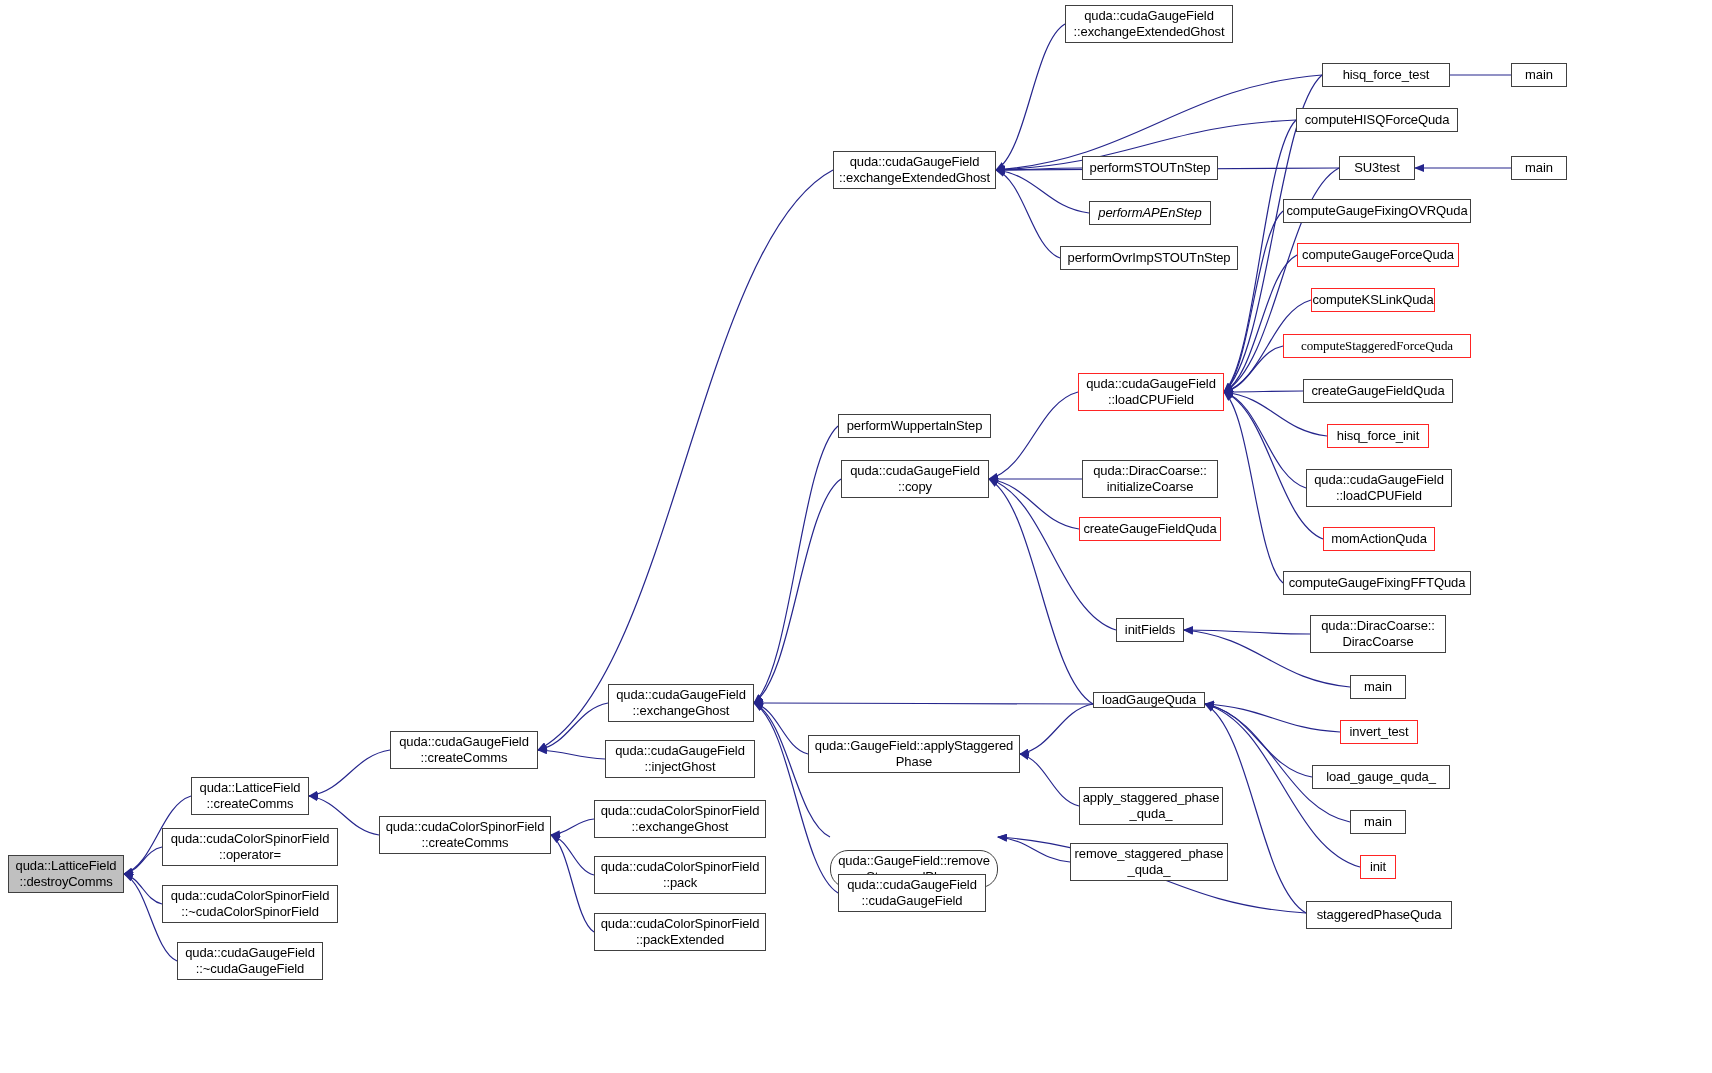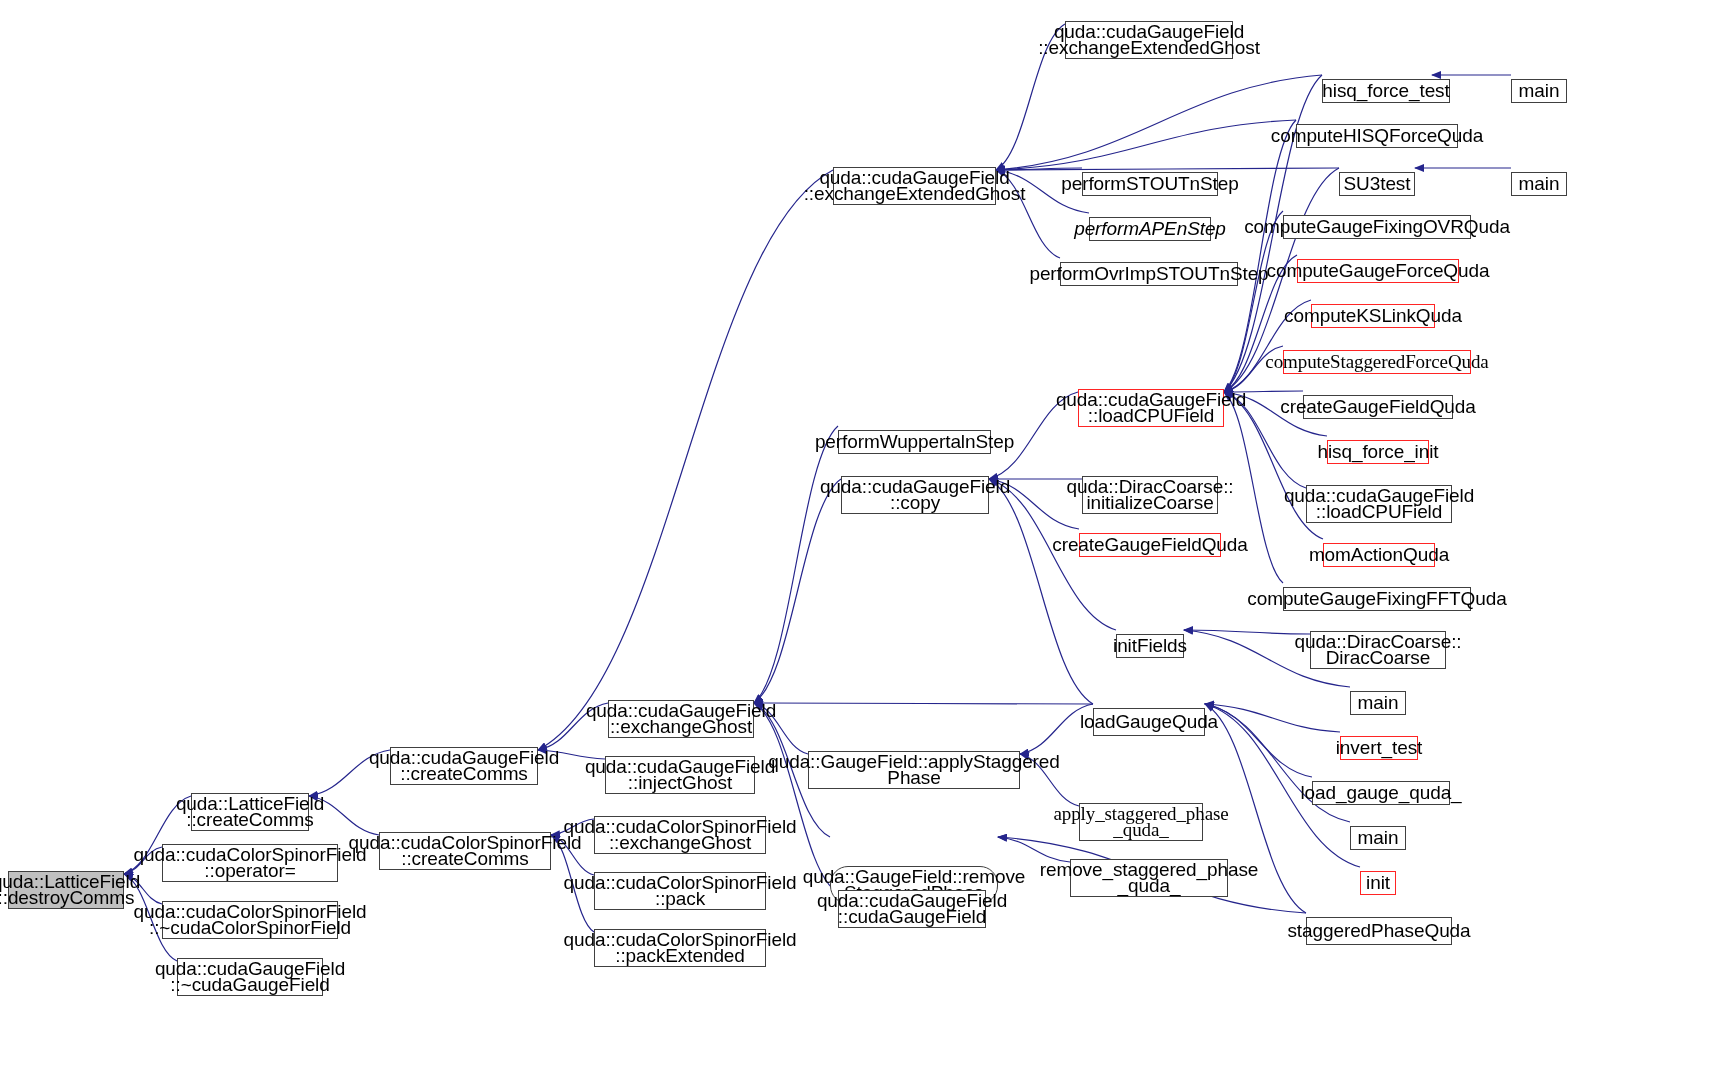--- a/index.html
+++ b/index.html
@@ -22,26 +22,25 @@
   .node{
     position:absolute;
     box-sizing:border-box;
     display:flex;
     align-items:center;
     justify-content:center;
     text-align:center;
     background:#ffffff;
     border:1px solid #404040;
     color:#000000;
-    font-size:19px;
+    font-size:13px;
     line-height:16px;
     letter-spacing:-0.1px;
     white-space:pre-line;
     z-index:5;
-    margin-top:16px;
   }
   .node.red{ border-color:#ff2424; }
   .node.current{ background:#c0c0c0; border-color:#404040; }
 </style>
 </head>
 <body>
 
 <div id="canvas">
   <svg class="edges" id="edge-layer" viewBox="0 0 1712 1073">
       <defs>
@@ -307,22 +306,22 @@
 ::cudaGaugeField</span></div>
       <div class="node" style="left: 1082px; top: 156px; width: 136px; height: 24px;"><span>performSTOUTnStep</span></div>
       <div class="node" style="left: 1089px; top: 201px; width: 122px; height: 24px; font-style: italic;"><span>performAPEnStep</span></div>
       <div class="node" style="left: 1060px; top: 246px; width: 178px; height: 24px;"><span>performOvrImpSTOUTnStep</span></div>
       <div class="node red" style="left: 1078px; top: 373px; width: 146px; height: 38px;"><span>quda::cudaGaugeField
 ::loadCPUField</span></div>
       <div class="node" style="left: 1082px; top: 460px; width: 136px; height: 38px;"><span>quda::DiracCoarse::
 initializeCoarse</span></div>
       <div class="node red" style="left: 1079px; top: 517px; width: 142px; height: 24px;"><span>createGaugeFieldQuda</span></div>
       <div class="node" style="left: 1116px; top: 618px; width: 68px; height: 24px;"><span>initFields</span></div>
-      <div class="node" style="left: 1093px; top: 692px; width: 112px; height: 28px;"><span>loadGaugeQuda</span></div>
-      <div class="node" style="left: 1079px; top: 787px; width: 124px; height: 38px; font-family: Liberation Serif, serif;"><span>apply_staggered_phase
+      <div class="node" style="left: 1093px; top: 692px; width: 112px; height: 16px;"><span>loadGaugeQuda</span></div>
+      <div class="node" style="left: 1079px; top: 787px; width: 144px; height: 38px;"><span>apply_staggered_phase
 _quda_</span></div>
       <div class="node" style="left: 1070px; top: 843px; width: 158px; height: 38px;"><span>remove_staggered_phase
 _quda_</span></div>
       <div class="node" style="left: 1322px; top: 63px; width: 128px; height: 24px;"><span>hisq_force_test</span></div>
       <div class="node" style="left: 1511px; top: 63px; width: 56px; height: 24px;"><span>main</span></div>
       <div class="node" style="left: 1296px; top: 108px; width: 162px; height: 24px;"><span>computeHISQForceQuda</span></div>
       <div class="node" style="left: 1339px; top: 156px; width: 76px; height: 24px;"><span>SU3test</span></div>
       <div class="node" style="left: 1511px; top: 156px; width: 56px; height: 24px;"><span>main</span></div>
       <div class="node" style="left: 1283px; top: 199px; width: 188px; height: 24px;"><span>computeGaugeFixingOVRQuda</span></div>
       <div class="node red" style="left: 1297px; top: 243px; width: 162px; height: 24px;"><span>computeGaugeForceQuda</span></div>

